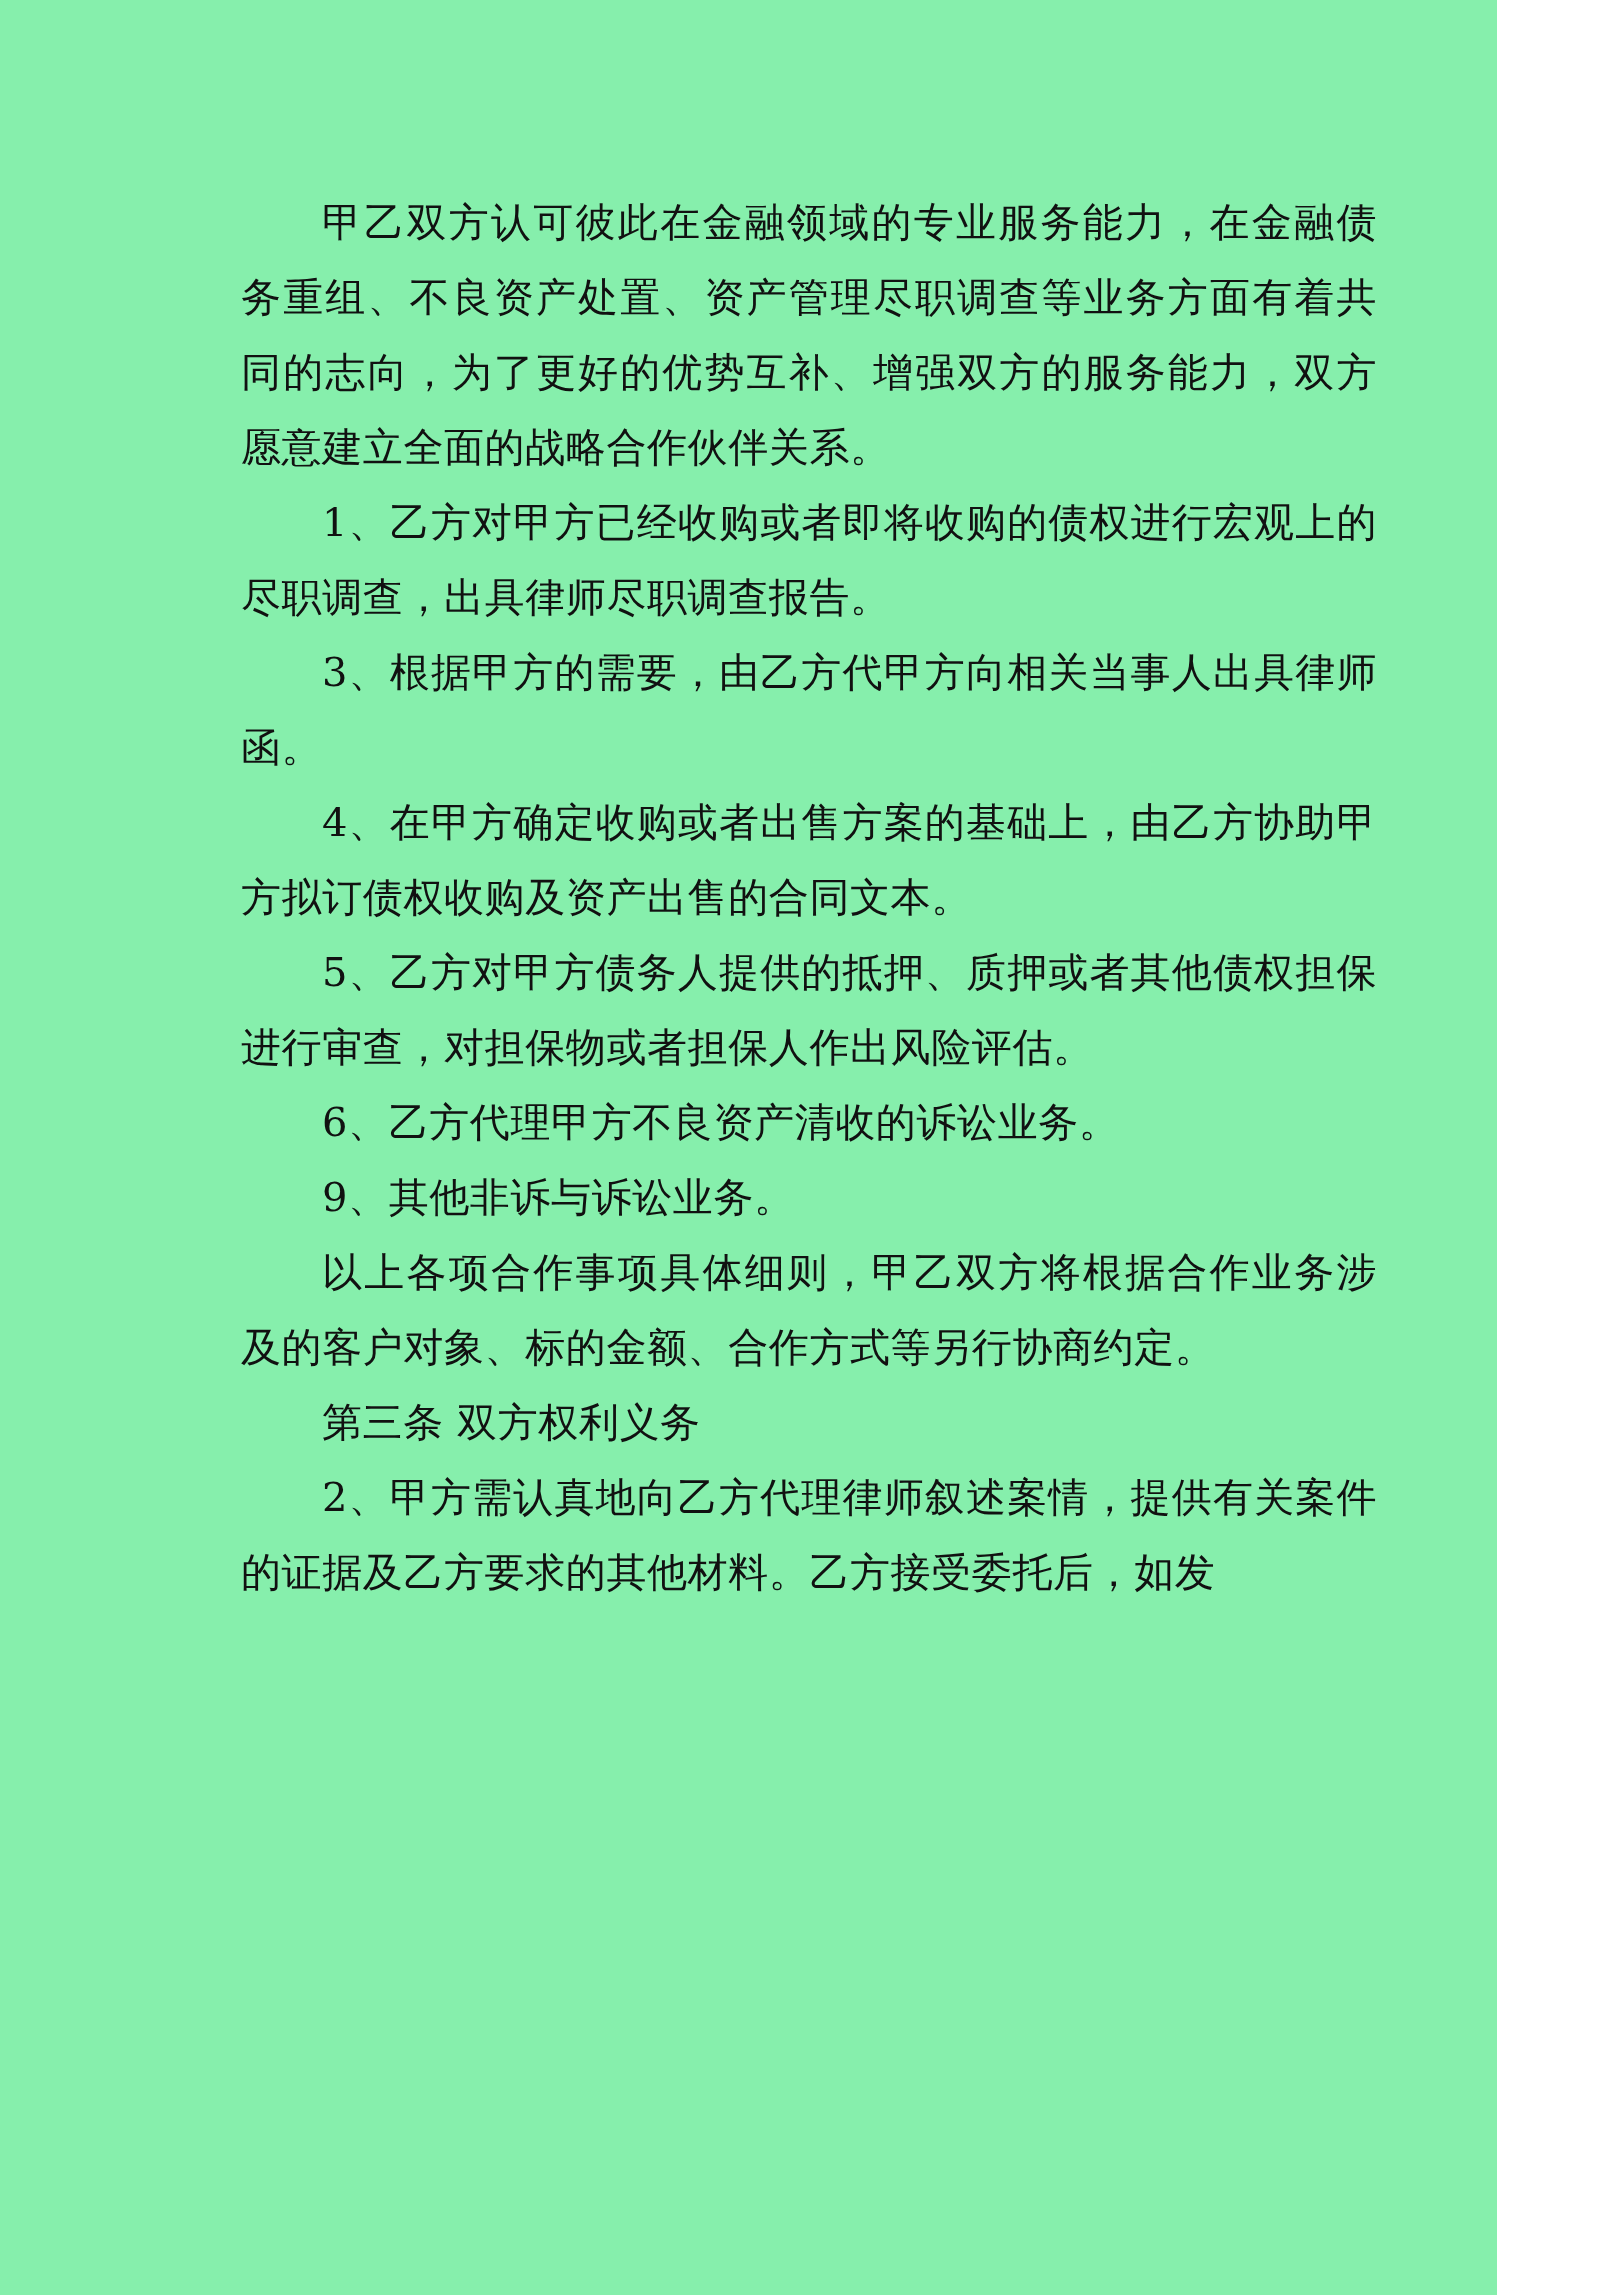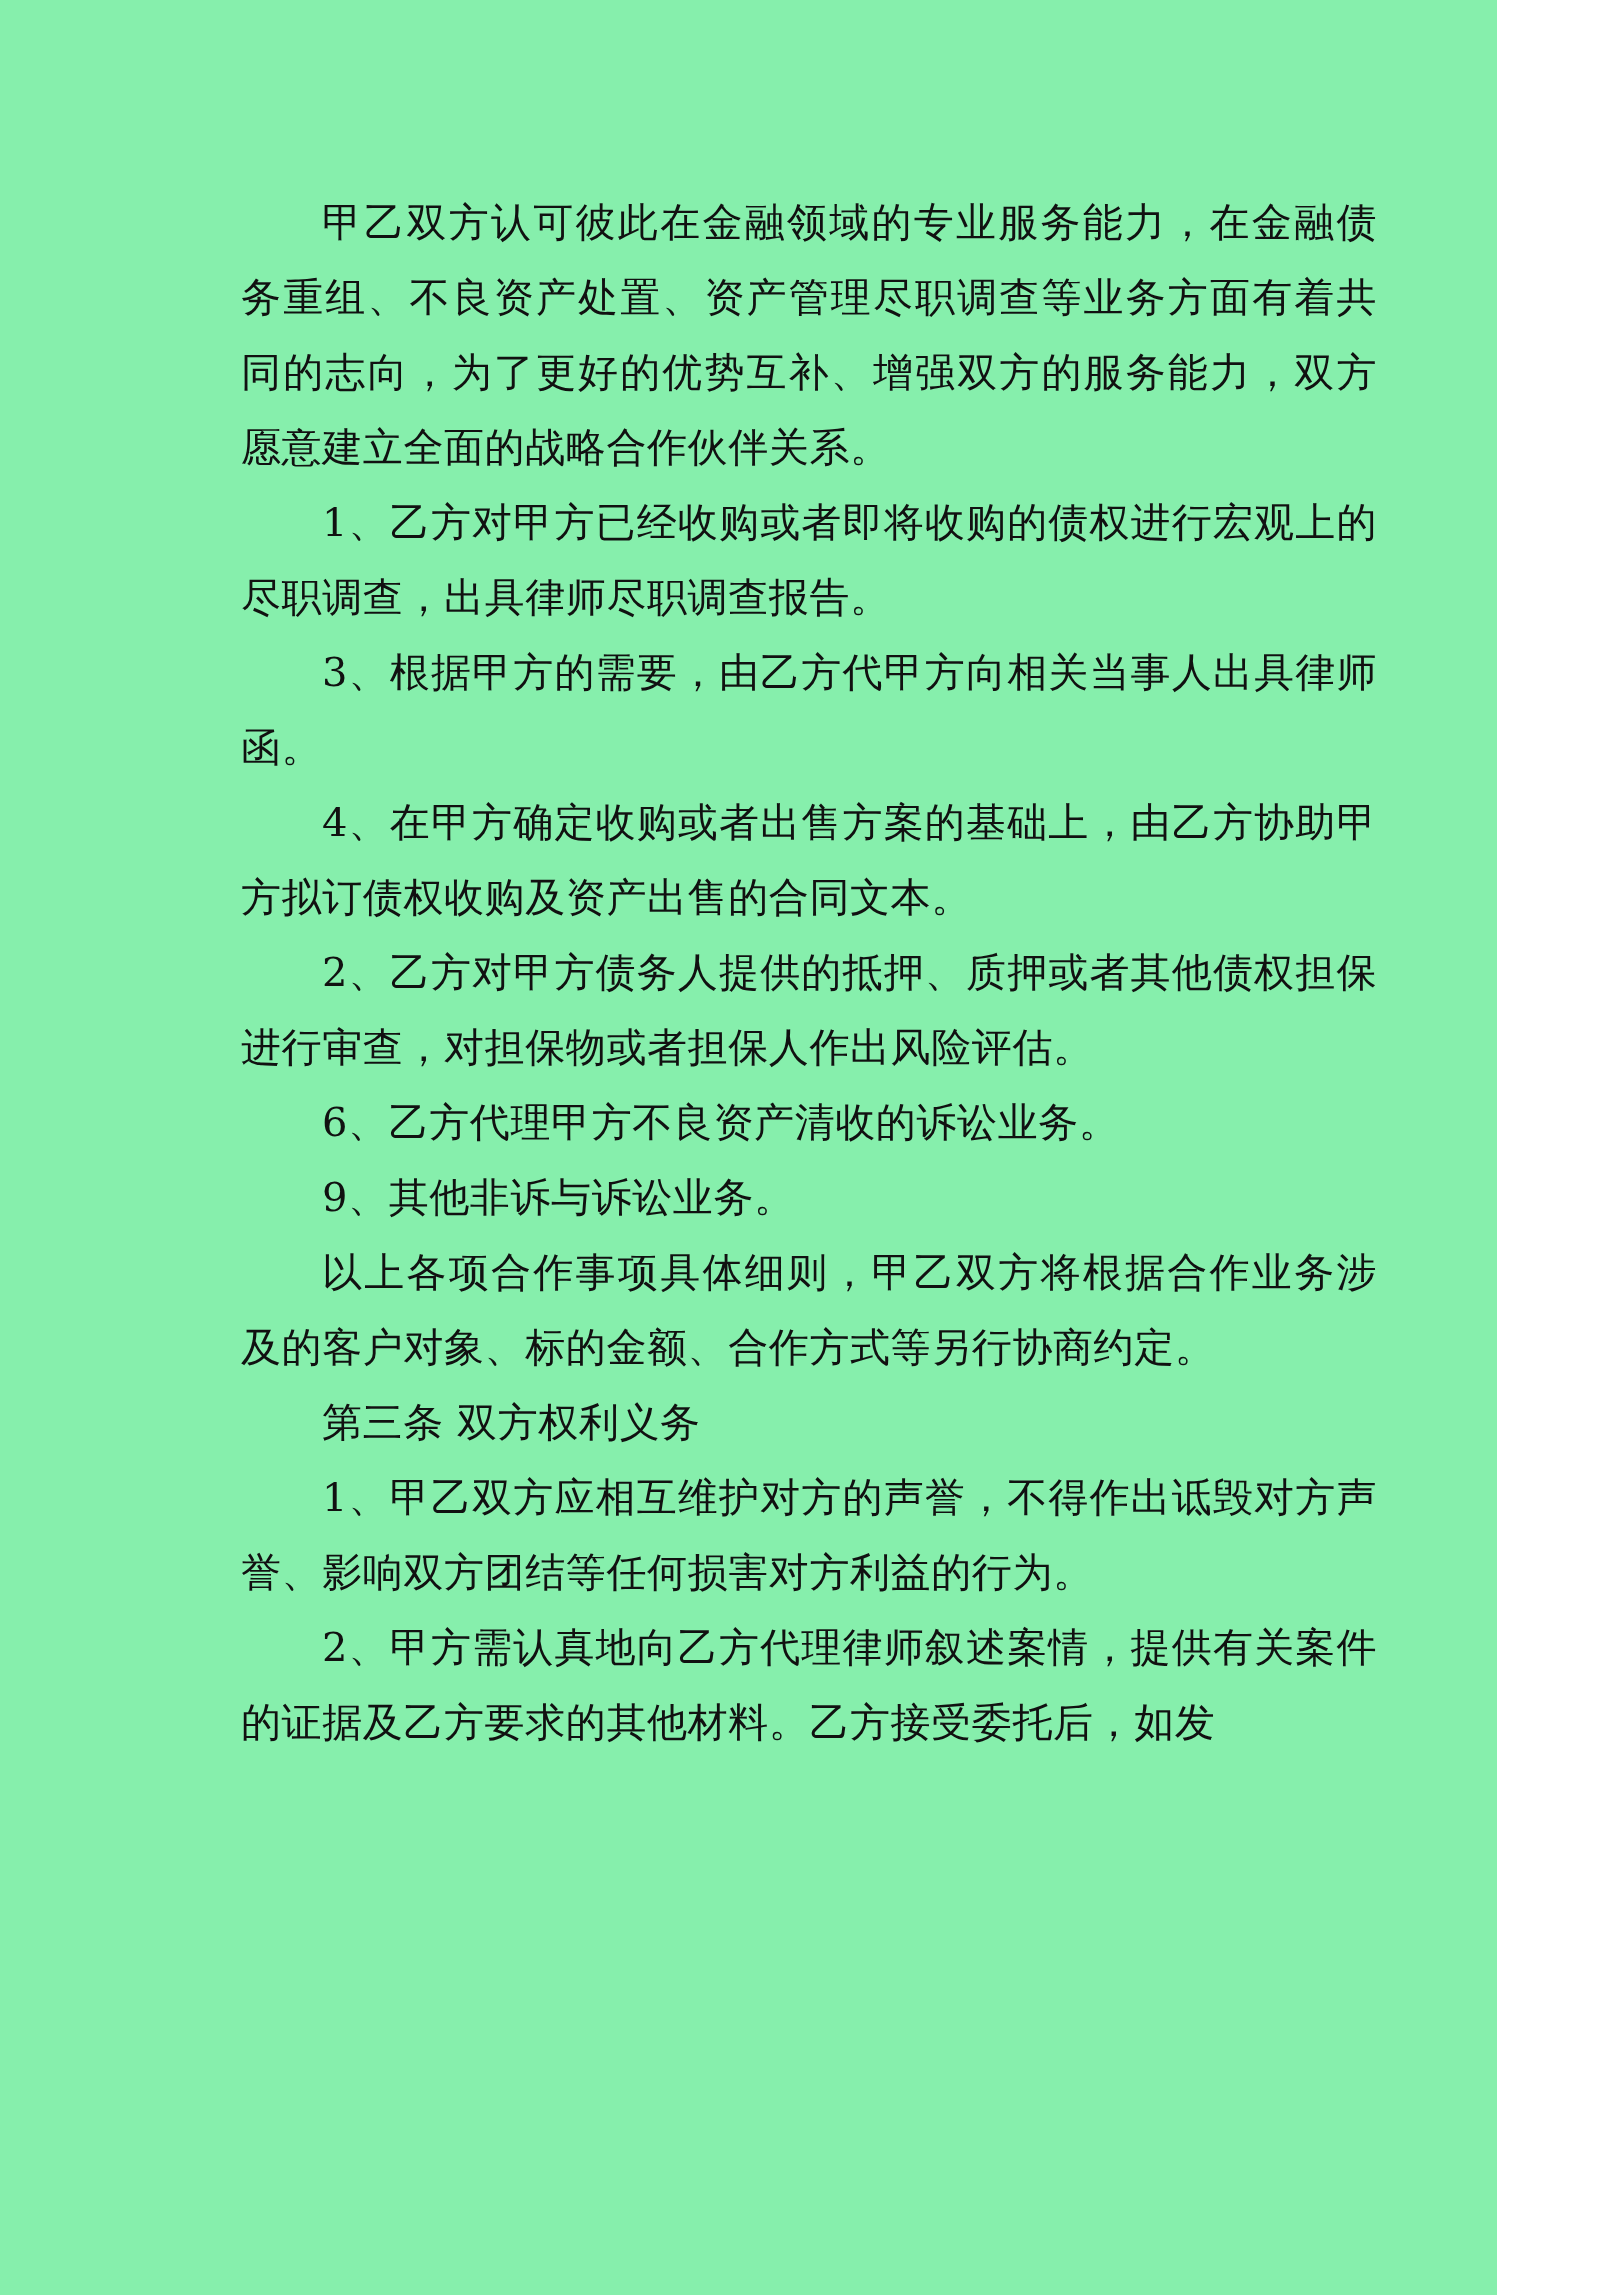--- a/index.html
+++ b/index.html
@@ -38,22 +38,21 @@
 </style>
 </head>
 <body>
 
 <div class="page">
   <div class="content">
     <p class="para">甲乙双方认可彼此在金融领域的专业服务能力，在金融债务重组、不良资产处置、资产管理尽职调查等业务方面有着共同的志向，为了更好的优势互补、增强双方的服务能力，双方愿意建立全面的战略合作伙伴关系。</p>
     <p class="para">1、乙方对甲方已经收购或者即将收购的债权进行宏观上的尽职调查，出具律师尽职调查报告。</p>
     <p class="para">3、根据甲方的需要，由乙方代甲方向相关当事人出具律师函。</p>
     <p class="para">4、在甲方确定收购或者出售方案的基础上，由乙方协助甲方拟订债权收购及资产出售的合同文本。</p>
-    <p class="para">2、乙方对甲方债务人提供的抵押、质押或者其他债权担保进行审查，对担保物或者担保人作出风险评估。</p>
+    <p class="para">5、乙方对甲方债务人提供的抵押、质押或者其他债权担保进行审查，对担保物或者担保人作出风险评估。</p>
     <p class="para">6、乙方代理甲方不良资产清收的诉讼业务。</p>
     <p class="para">9、其他非诉与诉讼业务。</p>
     <p class="para">以上各项合作事项具体细则，甲乙双方将根据合作业务涉及的客户对象、标的金额、合作方式等另行协商约定。</p>
     <p class="para">第三条  双方权利义务</p>
-    <p class="para">1、甲乙双方应相互维护对方的声誉，不得作出诋毁对方声誉、影响双方团结等任何损害对方利益的行为。</p>
     <p class="para">2、甲方需认真地向乙方代理律师叙述案情，提供有关案件的证据及乙方要求的其他材料。乙方接受委托后，如发</p>
   </div>
 </div>
 
 
 </body></html>

